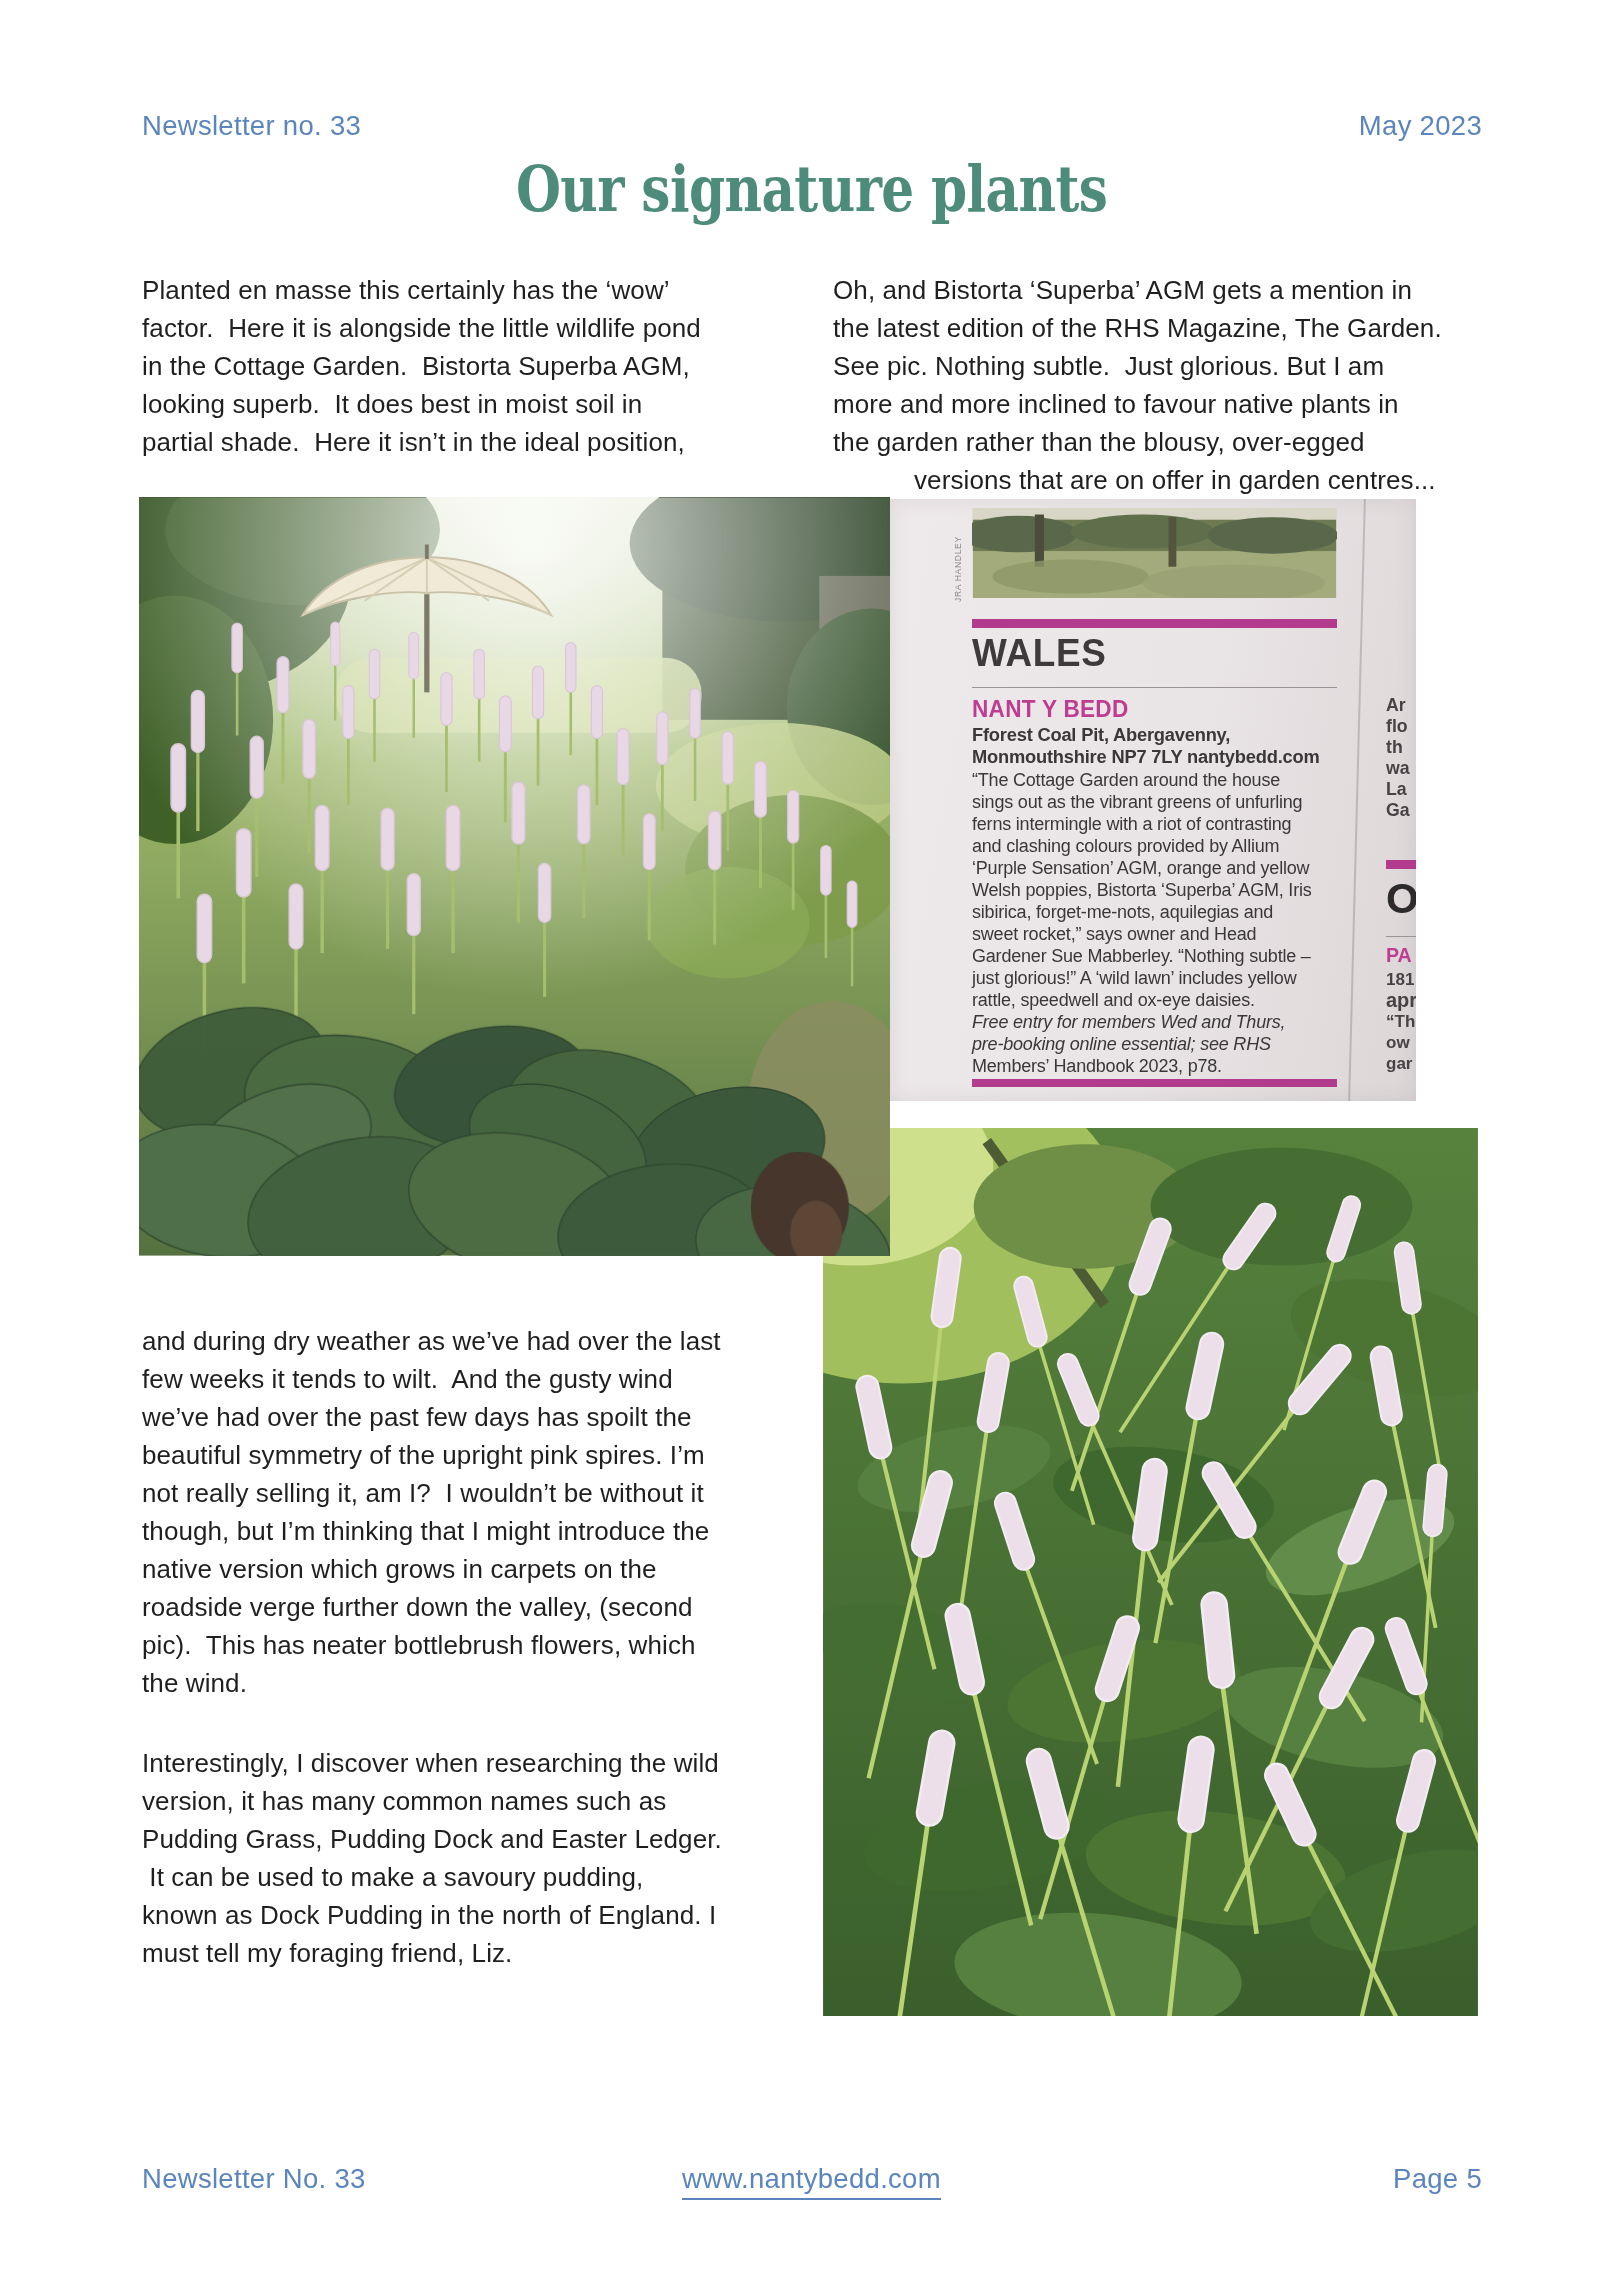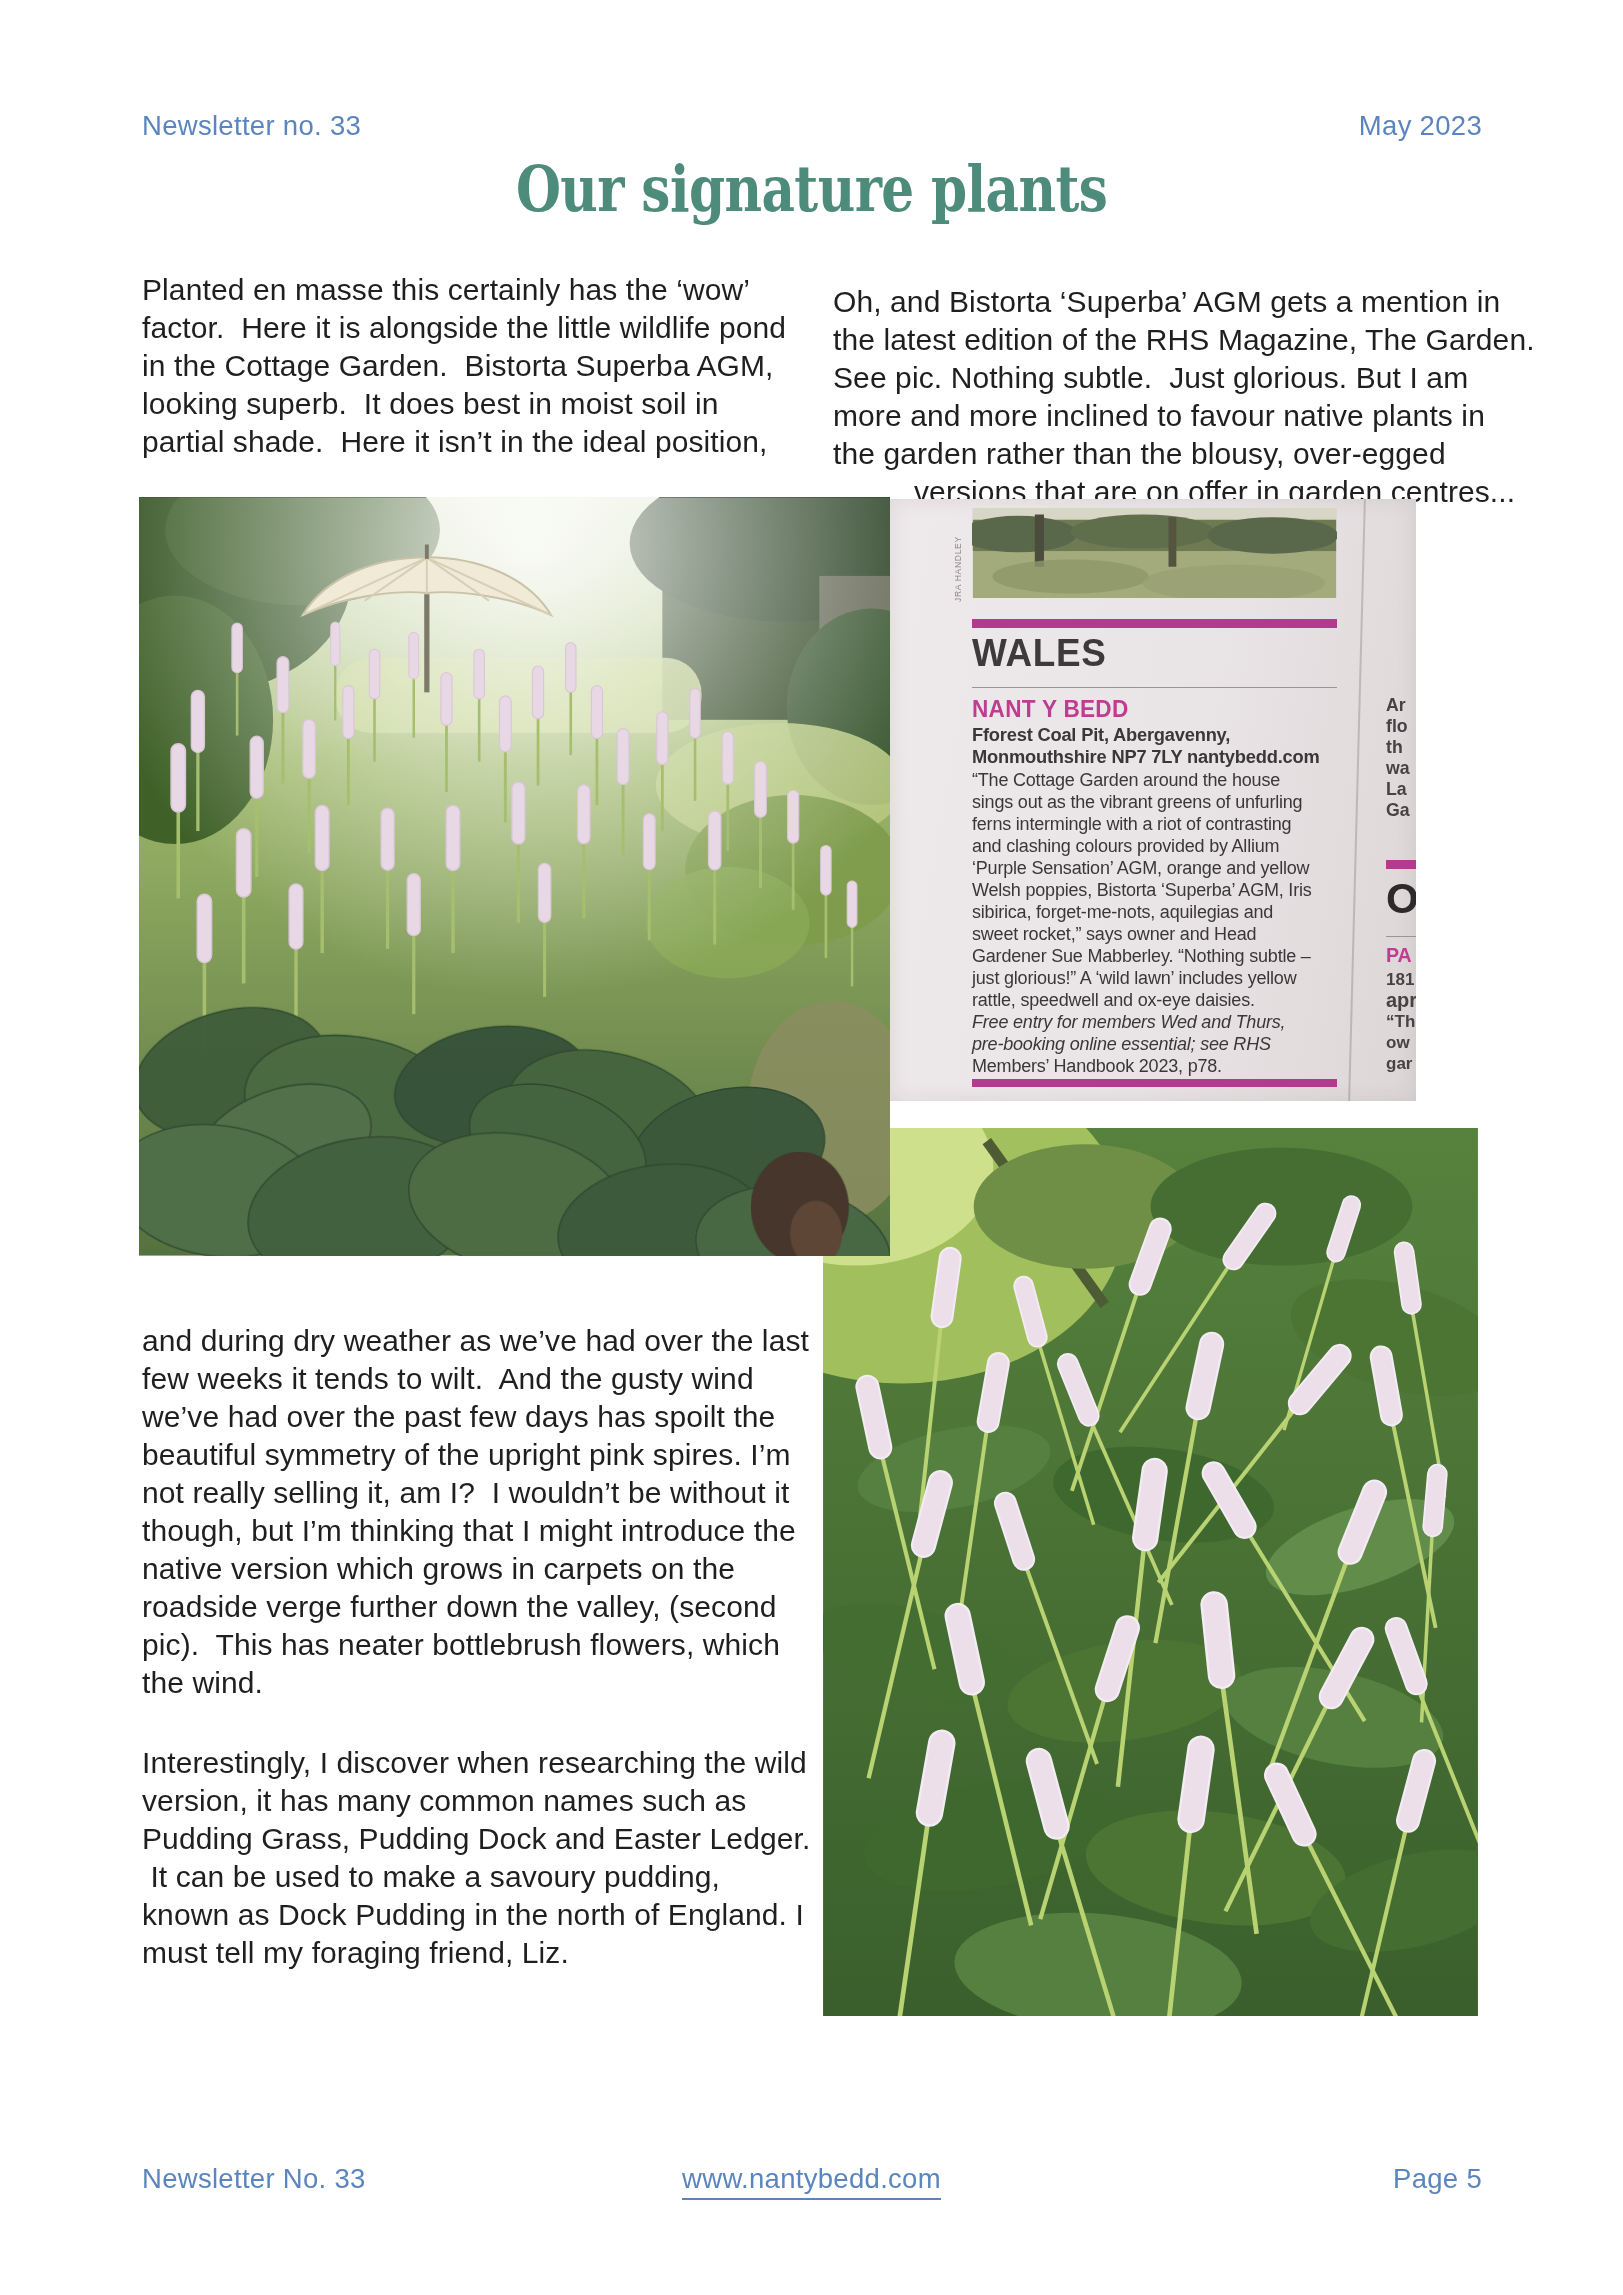--- a/index.html
+++ b/index.html
@@ -7,21 +7,21 @@
         font-family:"Liberation Sans",sans-serif;}
   .abs{position:absolute;}
   
   .meta{font-size:27.5px;color:#5b85be;letter-spacing:0.3px;}
   .footer-link{color:#5b85be;border-bottom:2px solid #5b85be;padding-bottom:4px;text-decoration:none;cursor:pointer;}
   
   .title-wrap{left:0;right:0;top:152px;text-align:center;}
   .title{display:inline-block;font-family:"DejaVu Serif","Liberation Serif",serif;font-weight:bold;
          font-size:63px;color:#4d8b7a;transform:scaleX(.82);transform-origin:center;letter-spacing:-0.7px;}
   
-  .para .line{white-space:pre;font-size:30px;line-height:38px;color:#1f1f1f;letter-spacing:0.1px;}
+  .para .line{white-space:pre;font-size:26px;line-height:38px;color:#1f1f1f;letter-spacing:0.1px;}
   .para-col2 .line:last-child{margin-left:81px;}
   
   #clipping{left:890px;top:499px;width:526px;height:602px;overflow:hidden;
             background:linear-gradient(100deg,#eee9ea 0%,#e9e4e5 55%,#dcd6d7 100%);
             box-shadow:inset 0 0 19.6px rgba(120,110,115,.15);}
   .clip-col{left:82px;width:365px;}
   .clip-photo{top:9.2px;height:90px;}
   .clip-credit{left:63px;top:10.5px;height:92px;font-size:8.5px;color:#8d8789;letter-spacing:0.7px;
                writing-mode:vertical-rl;transform:rotate(180deg);white-space:nowrap;overflow:hidden;}
   .clip-bar{height:9.2px;background:#b23b8e;}
@@ -51,21 +51,21 @@
   </div>
 
   <div class="abs para" style="left:142px;top:271px;">
     <div class="line">Planted en masse this certainly has the ‘wow’</div>
       <div class="line">factor.  Here it is alongside the little wildlife pond</div>
       <div class="line">in the Cottage Garden.  Bistorta Superba AGM,</div>
       <div class="line">looking superb.  It does best in moist soil in</div>
       <div class="line">partial shade.  Here it isn’t in the ideal position,</div>
   </div>
 
-  <div class="abs para para-col2" style="left:833px;top:271px;margin-top:12px;">
+  <div class="abs para para-col2" style="left:833px;top:271px;">
     <div class="line">Oh, and Bistorta ‘Superba’ AGM gets a mention in</div>
       <div class="line">the latest edition of the RHS Magazine, The Garden.</div>
       <div class="line">See pic. Nothing subtle.  Just glorious. But I am</div>
       <div class="line">more and more inclined to favour native plants in</div>
       <div class="line">the garden rather than the blousy, over-egged</div>
       <div class="line">versions that are on offer in garden centres...</div>
   </div>
 
   <div class="abs" style="left:823px;top:1128px;width:655px;height:888px;z-index:2;">
     <svg width="655" height="888" viewBox="0 0 1000 1356">

